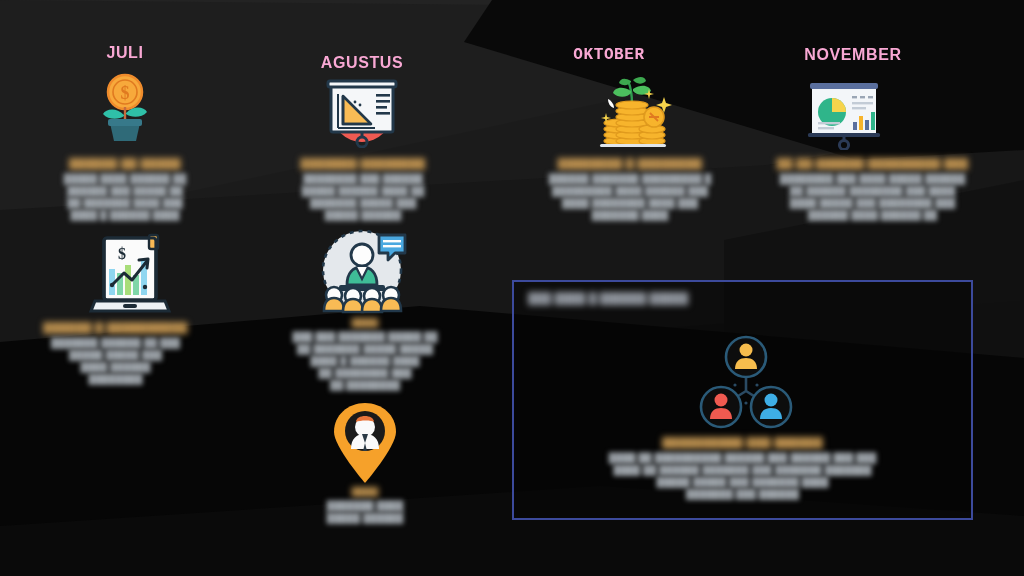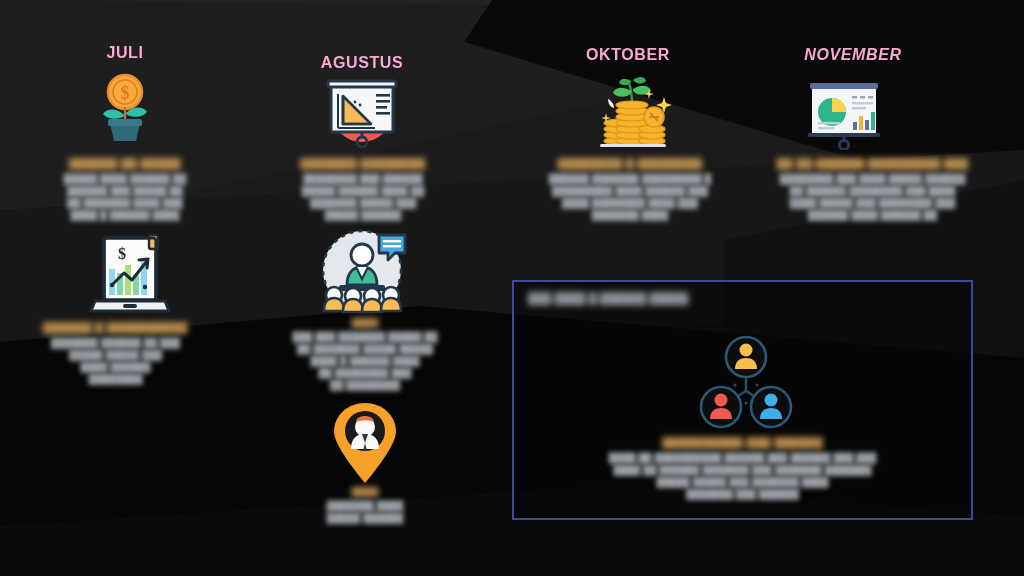--- a/index.html
+++ b/index.html
@@ -242,21 +242,21 @@
       <path d="M36 33 L39 42 L42 33" fill="#2b3a46"></path>
       <path d="M39 42 L37 50 L41 50 Z" fill="#2b3a46"></path>
     </svg>
   </div>
   <div class="node textblock" style="left:300px;top:487px;width:130px;">
     <div class="tb-head sm">████</div>
     <div class="tb-body">███████ ████</div>
     <div class="tb-body">█████ ██████</div>
   </div>
 
-  <div class="node" style="left:566px;top:46px;width:124px;">
+  <div class="node" style="left:547px;top:46px;width:124px;font-family:Liberation Mono, monospace;">
     <div class="month-label">OKTOBER</div>
   </div>
   <div class="node icon-wrap" style="left:587px;top:68px;width:90px;height:82px;">
     <svg width="88" height="80" viewBox="0 0 88 80">
       <path d="M44 36 C44 22 42 16 40 12" stroke="#2f9e4f" stroke-width="2.4" fill="none"></path>
       <path d="M43 22 C34 16 26 19 25 24 C31 30 40 28 43 24 Z" fill="#4cbf5e"></path>
       <path d="M45 20 C54 14 62 17 63 22 C57 28 48 26 45 22 Z" fill="#4cbf5e"></path>
       <path d="M43 12 C36 8 32 10 31 14 C36 18 41 16 43 13 Z" fill="#3da84f"></path>
       <path d="M45 11 C52 6 57 8 58 12 C53 17 47 14 45 11 Z" fill="#3da84f"></path>
       <g fill="#f7b42c" stroke="#e09a1d" stroke-width="1.2">
@@ -289,21 +289,21 @@
     </svg>
   </div>
   <div class="node textblock" style="left:515px;top:158px;width:230px;">
     <div class="tb-head">████████ █ ████████</div>
     <div class="tb-body">██████ ███████ █████████ █</div>
     <div class="tb-body">█████████ ████ ██████ ███</div>
     <div class="tb-body">████ ████████ ████ ███</div>
     <div class="tb-body">███████ ████</div>
   </div>
 
-  <div class="node" style="left:791px;top:46px;width:124px;font-style:italic;">
+  <div class="node" style="left:791px;top:46px;width:124px;">
     <div class="month-label">NOVEMBER</div>
   </div>
   <div class="node icon-wrap" style="left:801px;top:70px;width:86px;height:80px;">
     <svg width="84" height="80" viewBox="0 0 84 80">
       <rect x="8" y="13" width="68" height="6" rx="2" fill="#5a6f9e"></rect>
       <rect x="10" y="19" width="64" height="44" fill="#f3f6f9"></rect>
       <path d="M30 42 m-14 0 a14 14 0 1 0 28 0 a14 14 0 1 0 -28 0" fill="#2fb58a"></path>
       <path d="M30 42 L30 28 A14 14 0 0 1 44 42 Z" fill="#f7d44c"></path>
       <rect x="50" y="26" width="5" height="2.4" fill="#9aa6b5"></rect>
       <rect x="58" y="26" width="5" height="2.4" fill="#9aa6b5"></rect>

